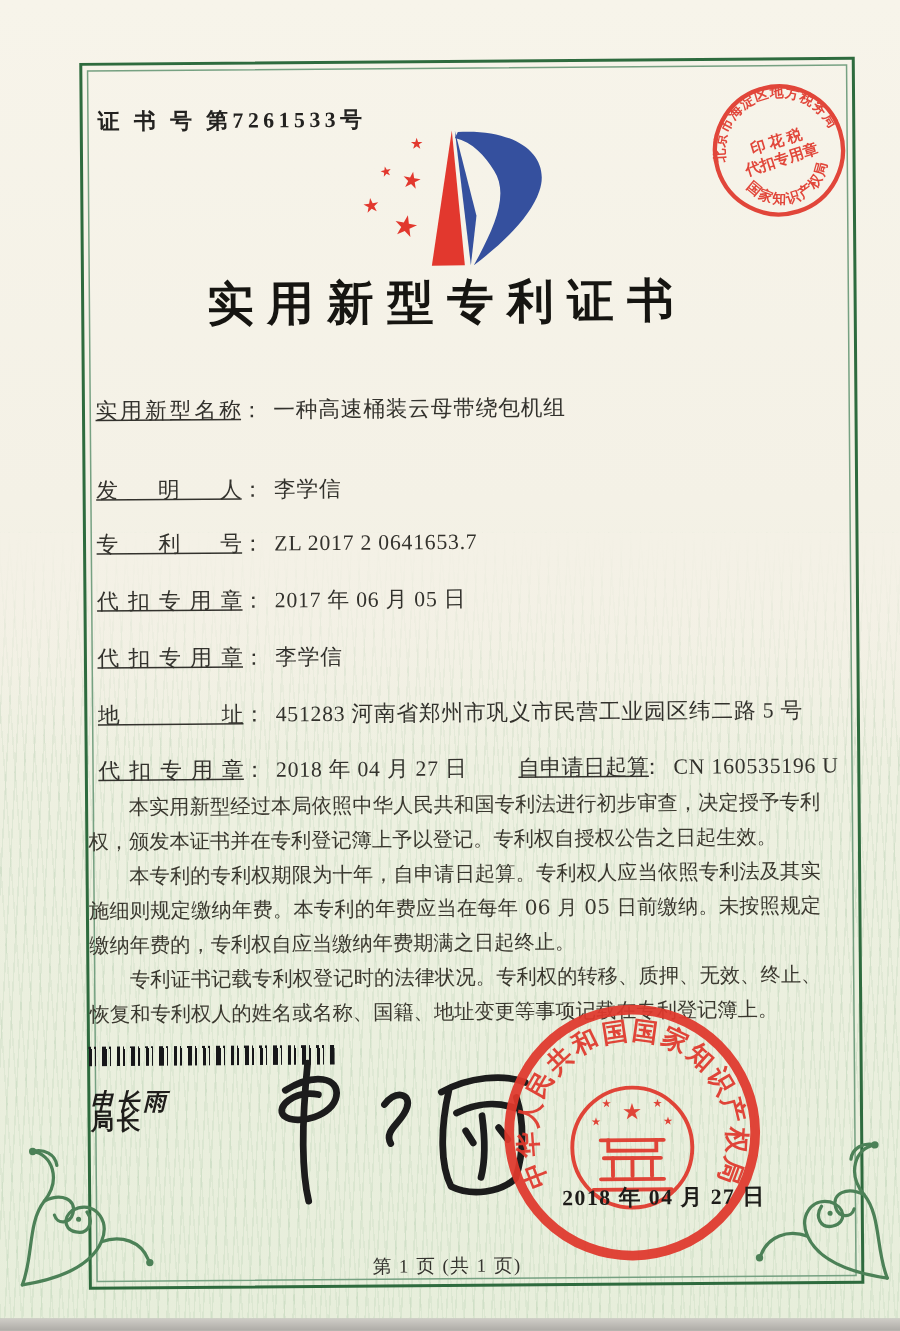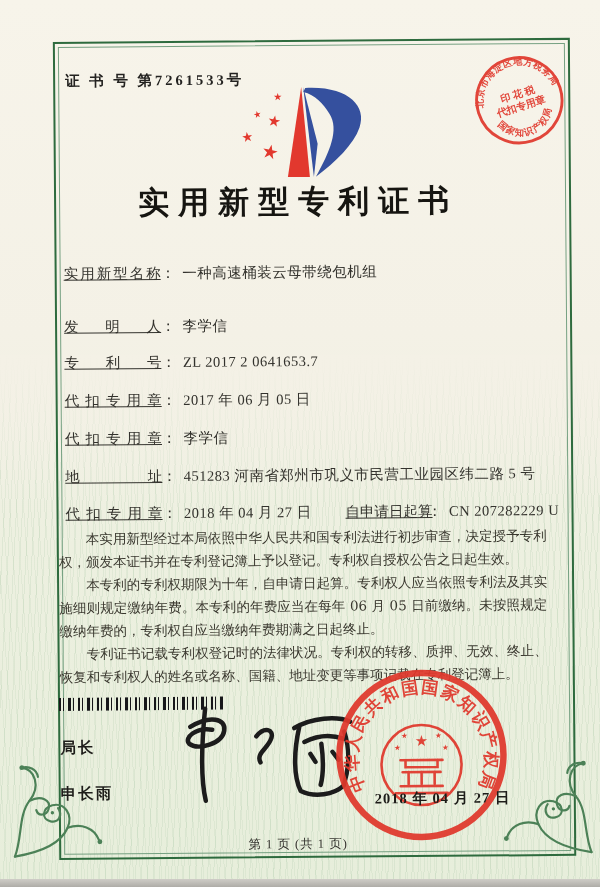--- a/index.html
+++ b/index.html
@@ -62,21 +62,21 @@
     text-align:justify;color:#3a382f;font-family:"DejaVu Serif","Liberation Serif",serif;
   }
   .barcode{
     position:absolute;left:57px;top:696px;width:164px;height:13px;
     background-image:
       repeating-linear-gradient(90deg,#17171a 0 2px, rgba(0,0,0,0) 2px 4px, #17171a 4px 5px, rgba(0,0,0,0) 5px 9px, #17171a 9px 12px, rgba(0,0,0,0) 12px 14px, #17171a 14px 15px, rgba(0,0,0,0) 15px 19px);
   }
   .signer{position:absolute;left:58px;font-family:"Liberation Sans","DejaVu Sans",sans-serif;
     font-weight:700;color:#1e1d1a;font-size:15.5px;letter-spacing:2px;}
   .signer-title{top:736px;}
-  .signer-name{top:782px;}
+  .signer-name{top:723px;font-style:italic;}
   .signature{position:absolute;left:150px;top:696px;width:212px;height:112px;}
   .main-seal{position:absolute;left:332px;top:669px;width:174px;height:174px;opacity:.93;}
   .seal-date{
     position:absolute;left:372px;top:790px;font-size:14.5px;color:#1d1c19;
     letter-spacing:1px;font-weight:600;
   }
   .footer-page{
     position:absolute;left:0;right:10px;top:836px;text-align:center;
     font-size:12.5px;color:#34332e;letter-spacing:1px;
   }
@@ -171,21 +171,21 @@
   <div class="field-row" style="top:428px;">
     <span class="flabel">代扣专用章</span><span class="fcolon">：</span><span class="fvalue">李学信</span>
   </div>
   <div class="field-row" style="top:466px;">
     <span class="flabel">地址</span><span class="fcolon">：</span><span class="fvalue">451283 河南省郑州市巩义市民营工业园区纬二路 5 号</span>
   </div>
   <div class="field-row" style="top:503px;">
     <span class="flabel">代扣专用章</span><span class="fcolon">：</span><span class="fvalue">2018 年 04 月 27 日</span>
   </div>
   <div class="field-row" style="top:503px;left:345px;">
-    <span class="flabel" style="width:82px;">自申请日起算</span><span class="fcolon">：</span><span class="fvalue">CN 207282229 U</span>
+    <span class="flabel" style="width:82px;">自申请日起算</span><span class="fcolon">：</span><span class="fvalue">CN 160535196 U</span>
   </div>
 
   <div class="paragraphs">
     <p>本实用新型经过本局依照中华人民共和国专利法进行初步审查，决定授予专利权，颁发本证书并在专利登记簿上予以登记。专利权自授权公告之日起生效。</p>
     <p>本专利的专利权期限为十年，自申请日起算。专利权人应当依照专利法及其实施细则规定缴纳年费。本专利的年费应当在每年 06 月 05 日前缴纳。未按照规定缴纳年费的，专利权自应当缴纳年费期满之日起终止。</p>
     <p>专利证书记载专利权登记时的法律状况。专利权的转移、质押、无效、终止、恢复和专利权人的姓名或名称、国籍、地址变更等事项记载在专利登记簿上。</p>
   </div>
 
   <div class="barcode"></div>
 

